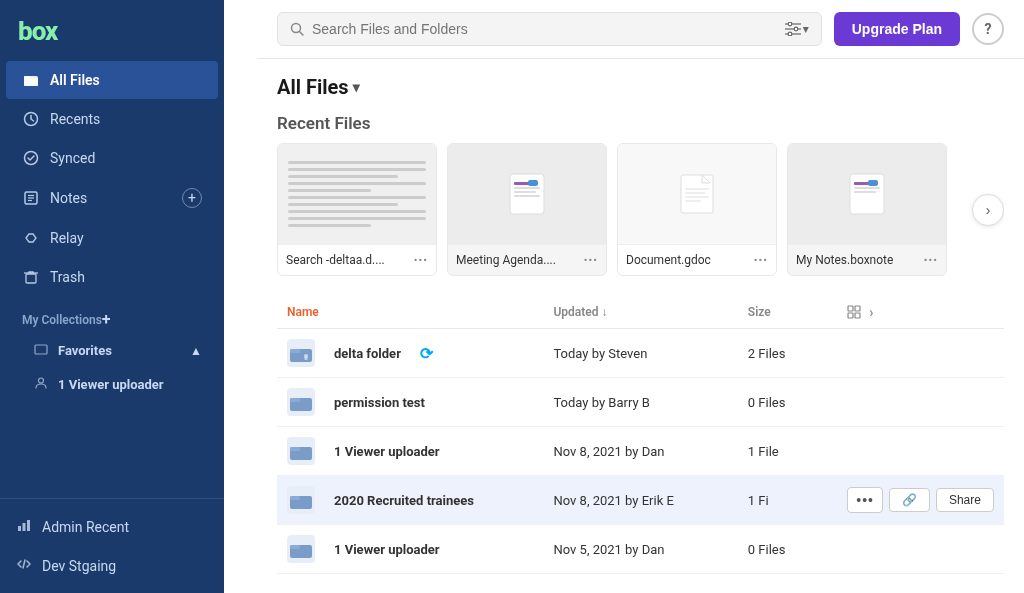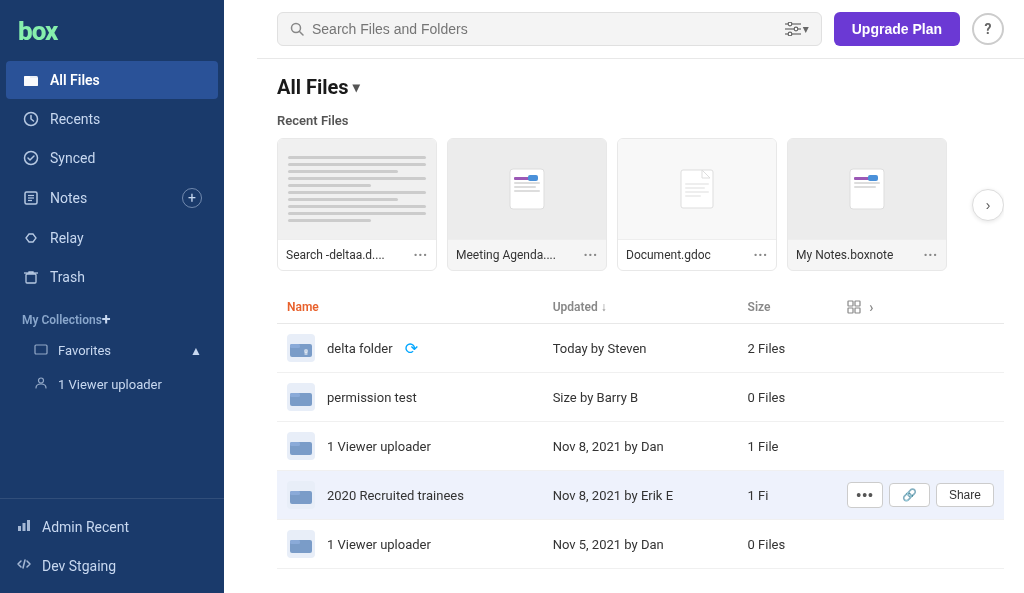--- a/index.html
+++ b/index.html
@@ -64,20 +64,21 @@
       display: flex;
       align-items: center;
       padding: 8px 16px 8px 28px;
       cursor: pointer;
       font-size: 13px;
       color: #c8d8f0;
       margin: 1px 6px;
       border-radius: 4px;
       gap: 10px;
       position: relative;
+      font-weight: bold;
     }
     .nav-sub-item .arrow { margin-left: auto; font-size: 12px; }
     .sidebar-bottom {
       border-top: 1px solid rgba(255,255,255,0.1);
       padding: 8px 0;
     }
     .bottom-nav-item {
       display: flex;
       align-items: center;
       padding: 10px 16px;
@@ -163,21 +164,21 @@
       color: #1a1a1a;
       margin-bottom: 14px;
       display: flex;
       align-items: center;
       gap: 4px;
     }
     .page-title .dropdown-arrow { font-size: 14px; color: #555; cursor: pointer; }
 
     
     .section-label {
-      font-size: 13px;
+      font-size: 17px;
       font-weight: 600;
       color: #555;
       margin-bottom: 10px;
     }
     .recent-files {
       display: flex;
       gap: 10px;
       margin-bottom: 20px;
       overflow: hidden;
       position: relative;
@@ -268,21 +269,22 @@
       cursor: pointer;
     }
     .file-table td {
       padding: 10px 10px;
       font-size: 13px;
       color: #333;
     }
     .file-name-cell {
       display: flex;
       align-items: center;
-      gap: 12px;
+      gap: 19px;
+      font-weight: bold;
     }
     .folder-icon {
       width: 28px; height: 28px;
       background: #e8eef8;
       border-radius: 4px;
       display: flex; align-items: center; justify-content: center;
       flex-shrink: 0;
       font-size: 16px;
     }
     .collab-icon {
@@ -606,21 +608,21 @@
             <div class="file-name-cell">
               <div class="folder-icon">
                 <svg width="22" height="18" viewBox="0 0 22 18" fill="none">
                     <rect x="0" y="5" width="22" height="13" rx="2" fill="#7a9cc8"></rect>
                     <rect x="0" y="5" width="10" height="4" rx="1.5" fill="#8aaad8"></rect>
                   </svg>
               </div>
               <span>permission test</span>
             </div>
           </td>
-          <td>Size by Barry B</td>
+          <td>Today by Barry B</td>
           <td>0 Files</td>
           <td></td>
         </tr>
 
         <tr>
           <td>
             <div class="file-name-cell">
               <div class="folder-icon">
                 <svg width="22" height="18" viewBox="0 0 22 18" fill="none">
                     <rect x="0" y="5" width="22" height="13" rx="2" fill="#7a9cc8"></rect>

